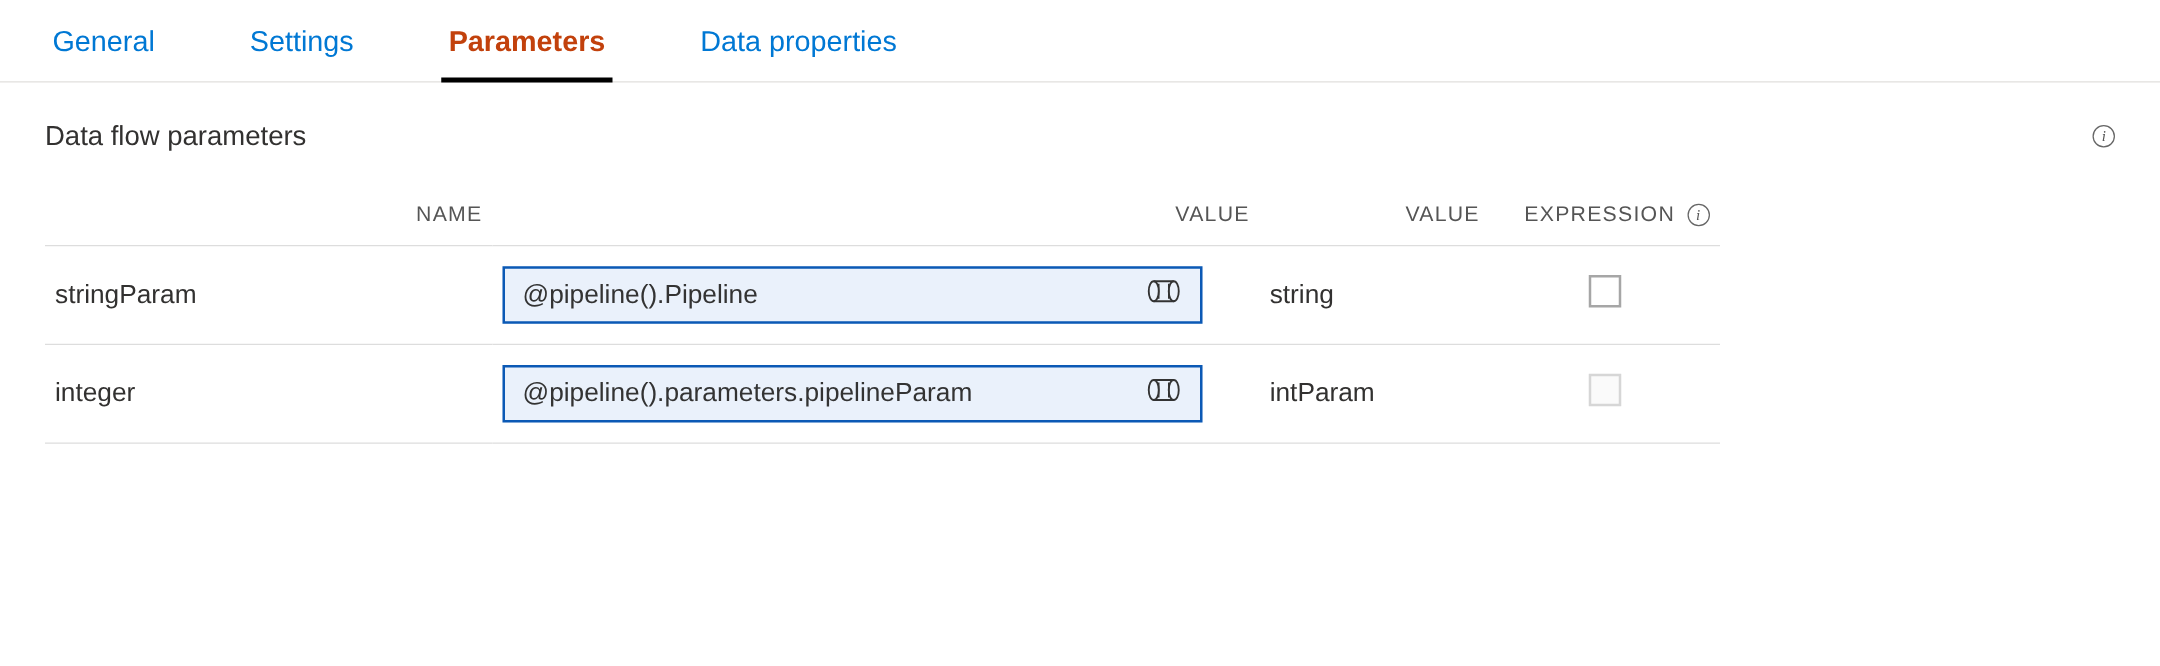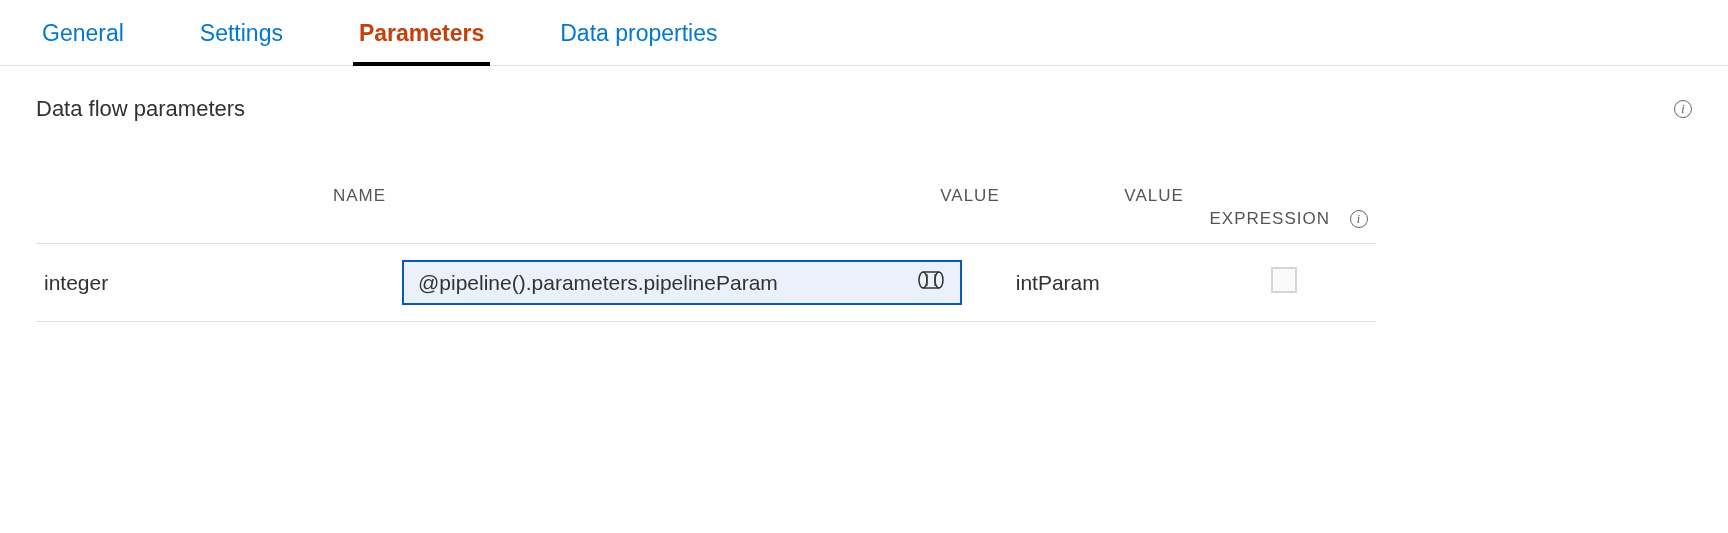--- a/index.html
+++ b/index.html
@@ -114,22 +114,21 @@
       border: 2px solid #a6a6a6;
       display: inline-block;
     }
     .checkbox-box.disabled {
       border-color: #d6d6d6;
       background: #fafafa;
     }
     .th-wrap {
       display: inline-flex;
       align-items: center;
-      gap: 20px;
-      margin-top: 47px;
+      gap: 10px;
     }
     .expr-cell { text-align: center; }
   </style>
 </head>
 <body>
 
 <div class="tabs">
   <div class="tab">General</div>
   <div class="tab">Settings</div>
   <div class="tab active">Parameters</div>
@@ -151,20 +150,42 @@
         <th class="col-expr">
           <span class="th-wrap">
             <span>EXPRESSION</span>
             <span class="info-icon">i</span>
           </span>
         </th>
       </tr>
     </thead>
     <tbody>
       <tr>
+        <td>stringParam</td>
+        <td>
+          <div class="value-input">
+            <span class="value-text">@pipeline().Pipeline</span>
+            <span class="barrel-icon">
+              <svg width="30" height="20" viewBox="0 0 30 20">
+                <ellipse cx="7" cy="10" rx="4" ry="8" fill="none" stroke="#333" stroke-width="1.5"></ellipse>
+                <ellipse cx="23" cy="10" rx="4" ry="8" fill="none" stroke="#333" stroke-width="1.5"></ellipse>
+                <line x1="7" y1="2" x2="23" y2="2" stroke="#333" stroke-width="1.5"></line>
+                <line x1="7" y1="18" x2="23" y2="18" stroke="#333" stroke-width="1.5"></line>
+                <line x1="11" y1="4" x2="11" y2="16" stroke="#333" stroke-width="1.2"></line>
+                <line x1="19" y1="4" x2="19" y2="16" stroke="#333" stroke-width="1.2"></line>
+              </svg>
+            </span>
+          </div>
+        </td>
+        <td>string</td>
+        <td class="expr-cell">
+          <span class="checkbox-box"></span>
+        </td>
+      </tr>
+      <tr>
         <td>integer</td>
         <td>
           <div class="value-input">
             <span class="value-text">@pipeline().parameters.pipelineParam</span>
             <span class="barrel-icon">
               <svg width="30" height="20" viewBox="0 0 30 20">
                 <ellipse cx="7" cy="10" rx="4" ry="8" fill="none" stroke="#333" stroke-width="1.5"></ellipse>
                 <ellipse cx="23" cy="10" rx="4" ry="8" fill="none" stroke="#333" stroke-width="1.5"></ellipse>
                 <line x1="7" y1="2" x2="23" y2="2" stroke="#333" stroke-width="1.5"></line>
                 <line x1="7" y1="18" x2="23" y2="18" stroke="#333" stroke-width="1.5"></line>

